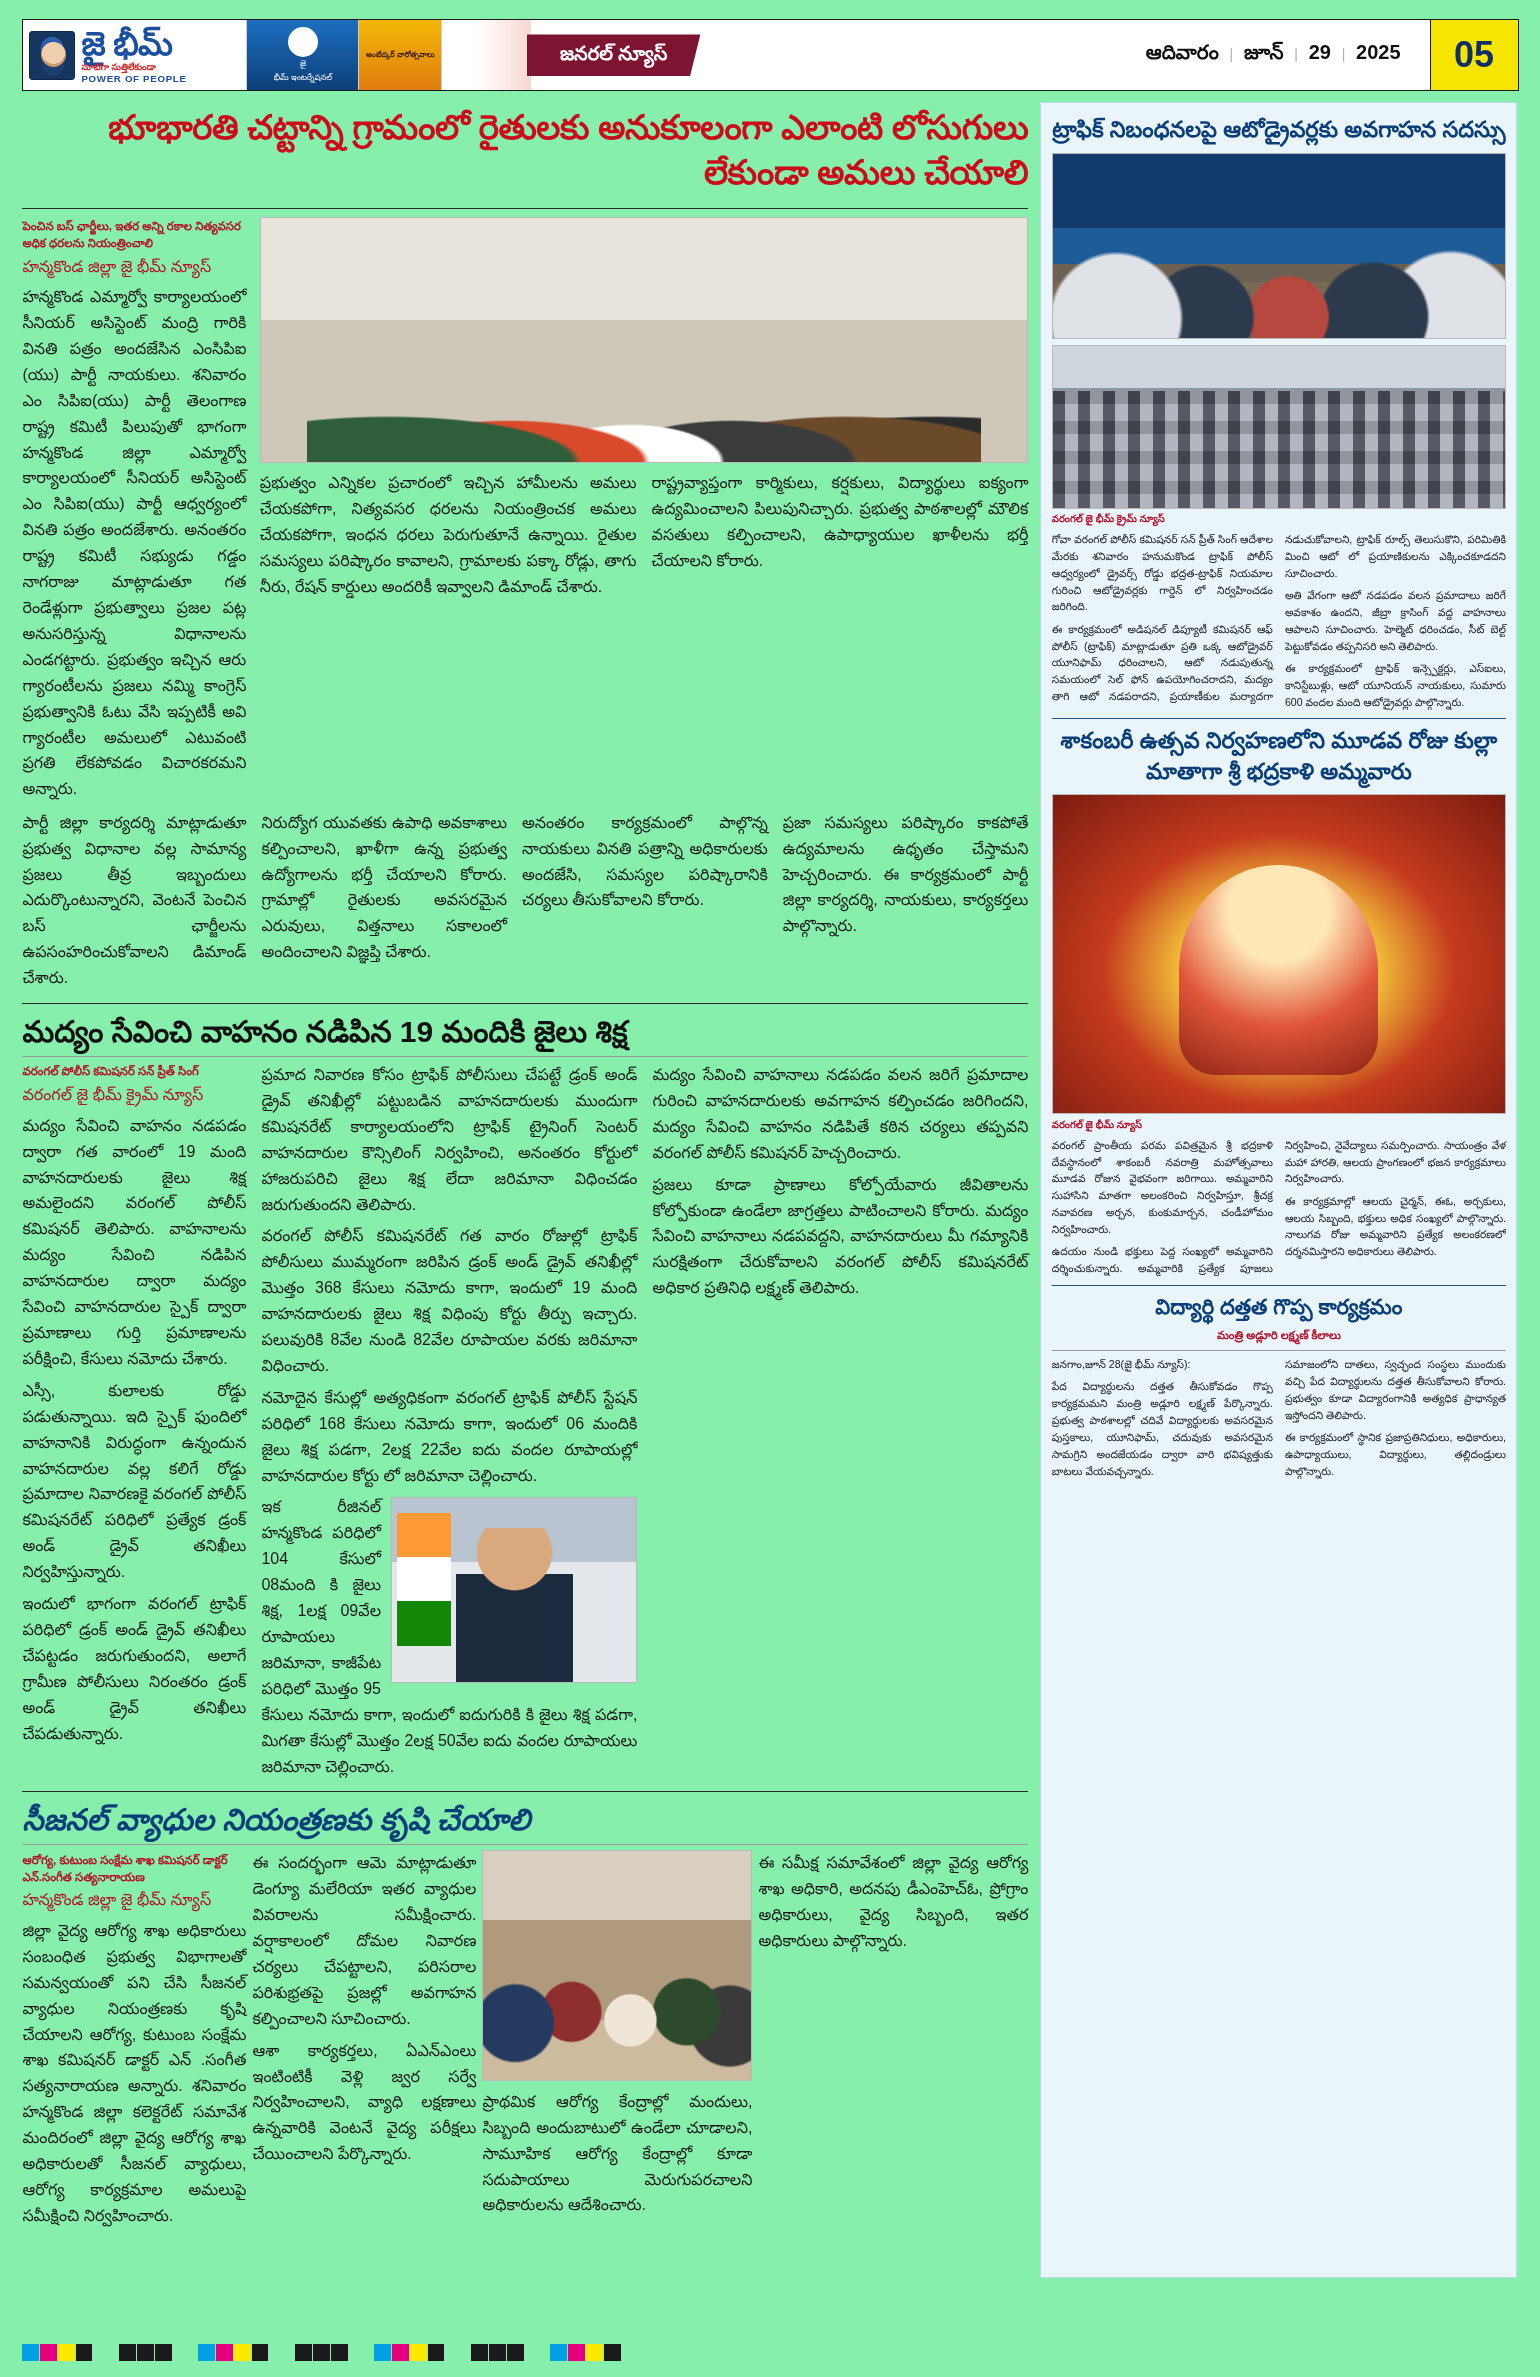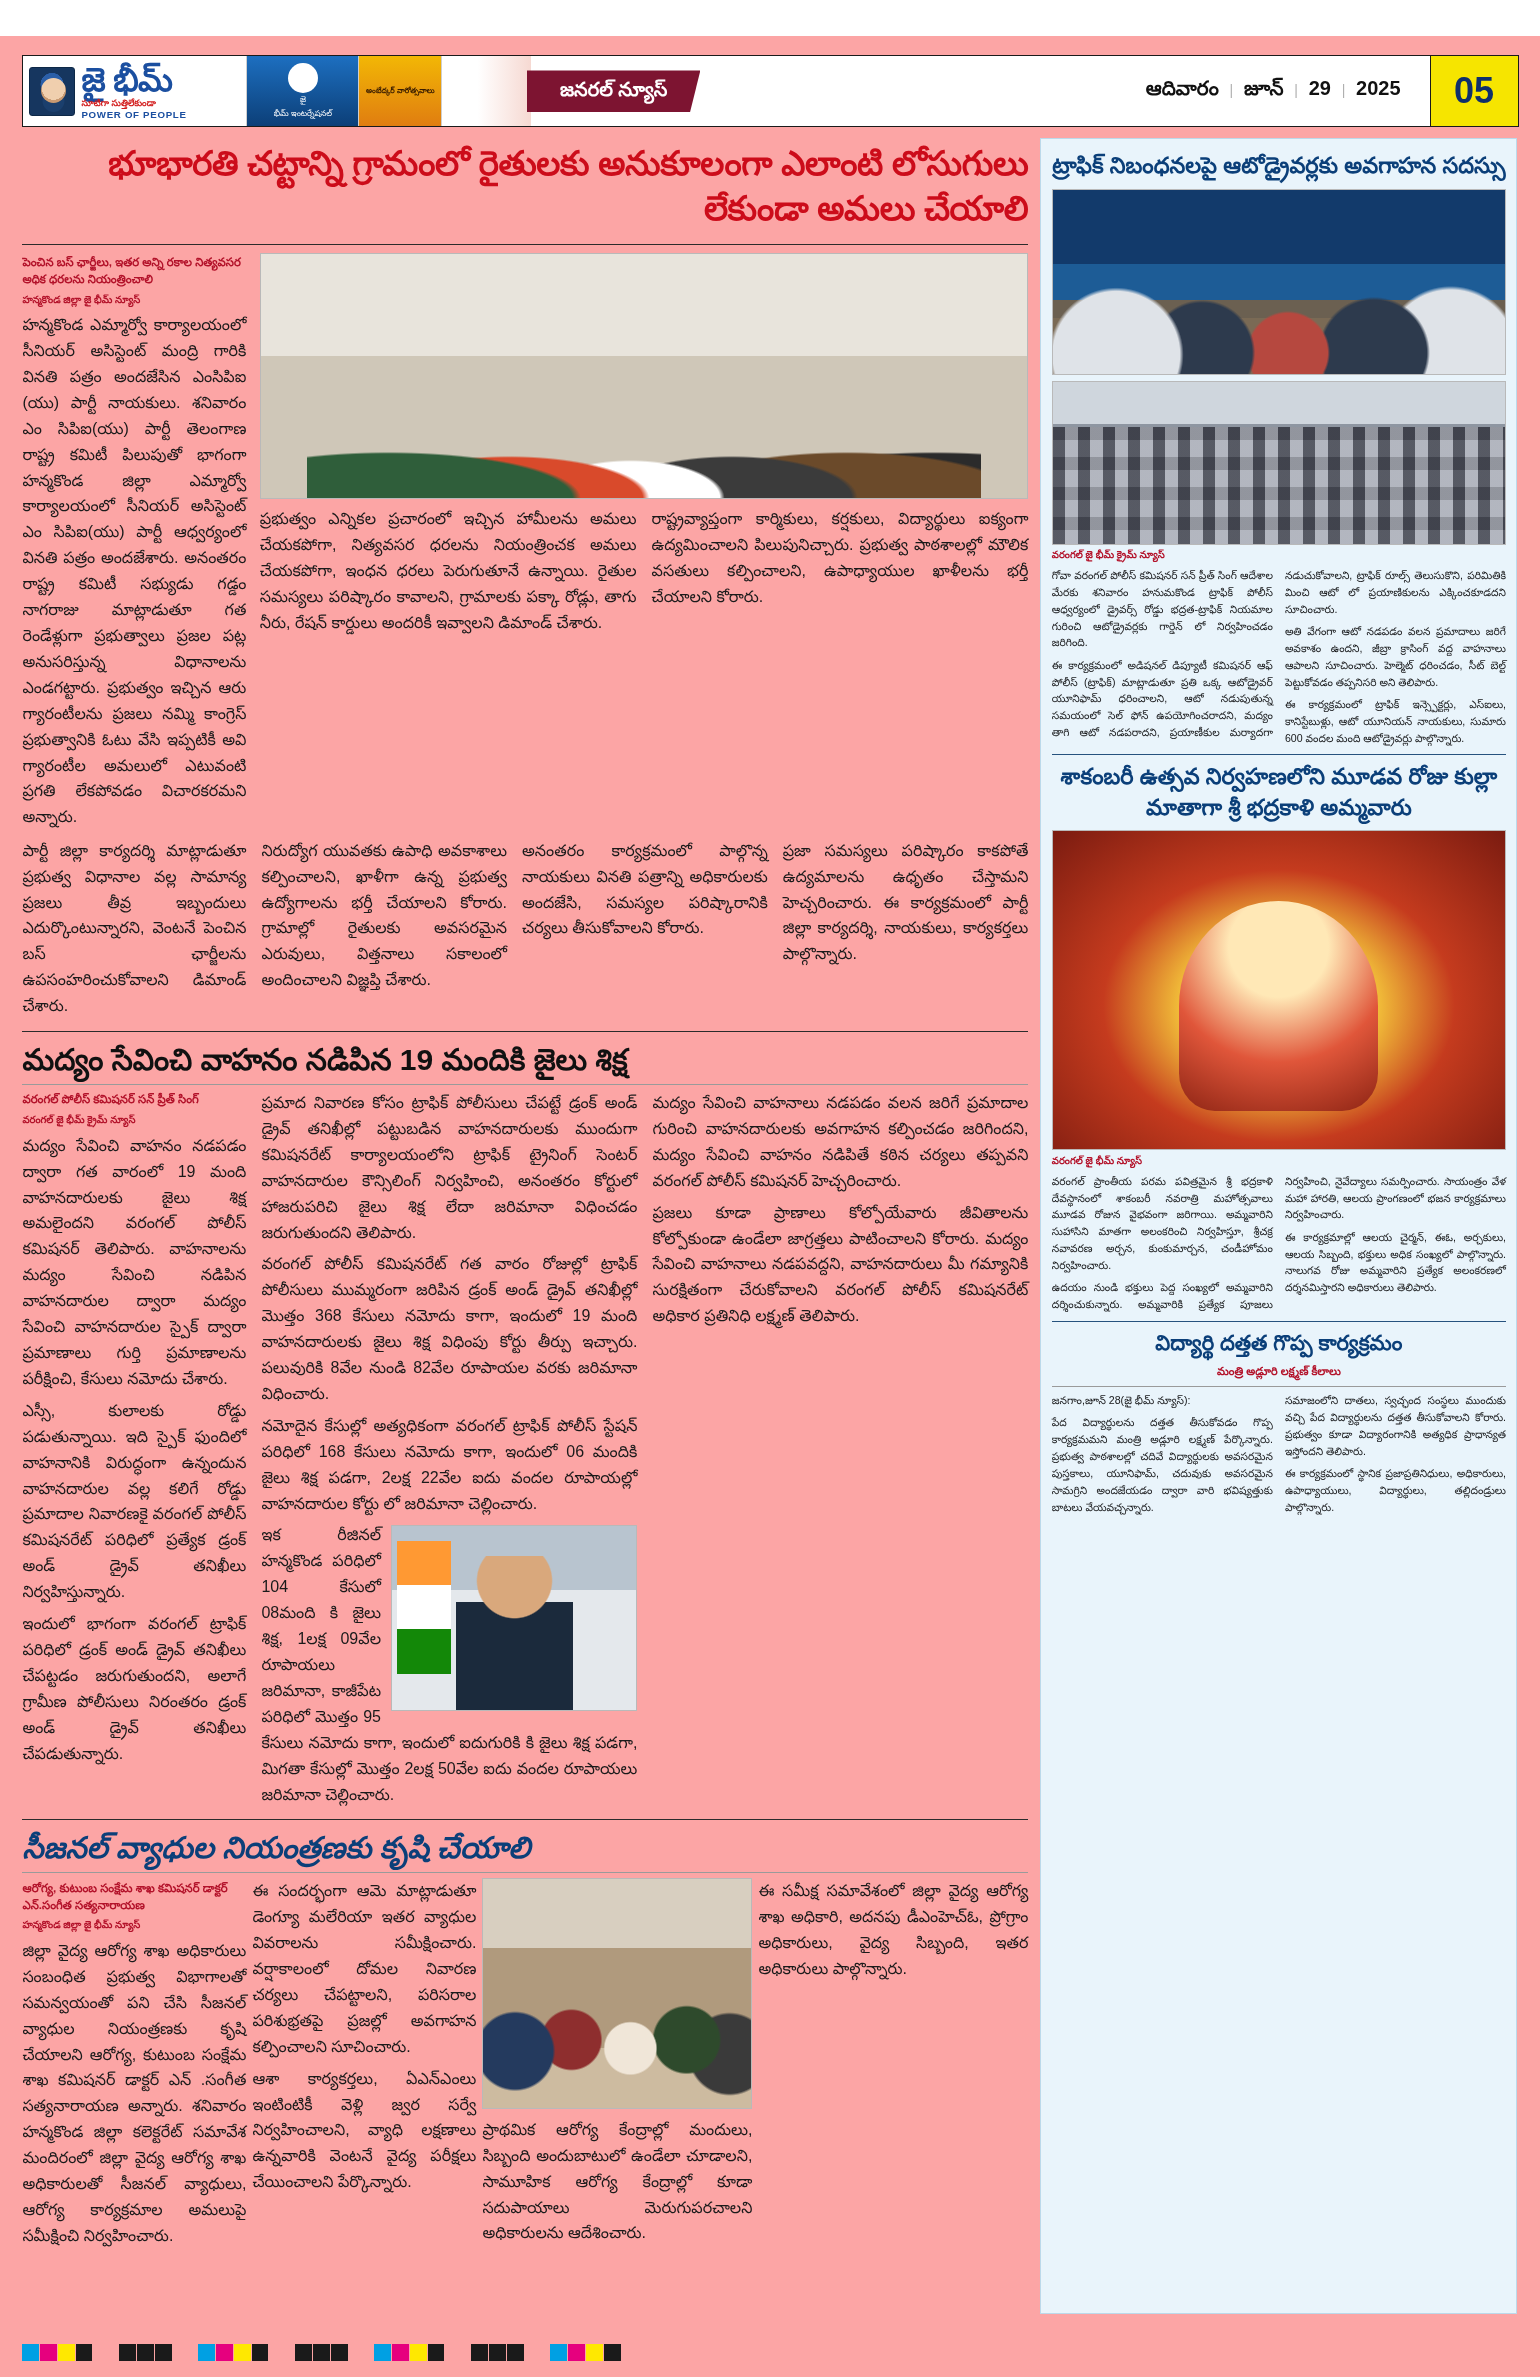--- a/index.html
+++ b/index.html
@@ -6,23 +6,22 @@
   html, body { margin:0; padding:0; background:#ffffff; }
   body {
     width:1541px; height:2377px;
     font-family:"Liberation Sans", sans-serif;
     color:#111;
     position:relative;
     overflow:hidden;
   }
   .page {
     position:absolute; inset:0;
-    background:#fca5a5;
+    background:#86efac;
     padding:19.4px 22.4px 0 22.4px;
-    margin-top:36px;
   }
 
   
   .masthead {
     display:flex; align-items:stretch; height:72px;
     border:1.5px solid #1a1a1a;
     background:#ffffff;
     position:relative;
   }
   .mast-logo {
@@ -89,21 +88,21 @@
     color:#cc0c1a;font-size:34px;font-weight:bold;line-height:1.32;
     letter-spacing:-0.4px;padding:3px 0 7.5px 0;text-align:right;
   }
   .rule{border:0;border-top:1.5px solid #2b2b2b;margin:6px 0 7.5px 0;}
   .rule-thin{border:0;border-top:0.7px solid #9a9a9a;margin:5.2px 0;}
 
   .kicker{
     color:#b3122a;font-size:11.6px;font-weight:bold;line-height:1.45;margin:1.5px 0 6px 0;
   }
   .byline{
-    color:#b3122a;font-size:10px;font-weight:bold;margin-bottom:4.5px;
+    color:#b3122a;font-size:16px;font-weight:normal;margin-bottom:4.5px;
   }
   p.t{
     font-size:16px;line-height:1.62;text-align:justify;margin:0 0 6px 0;color:#1a1a1a;
     font-family:Liberation Sans, sans-serif;
     hyphens:auto; word-break:break-word;
   }
 
   
   .photo{position:relative;overflow:hidden;border:0.7px solid #b9b9b9;background:#ccc;}
   .ph-meeting{

